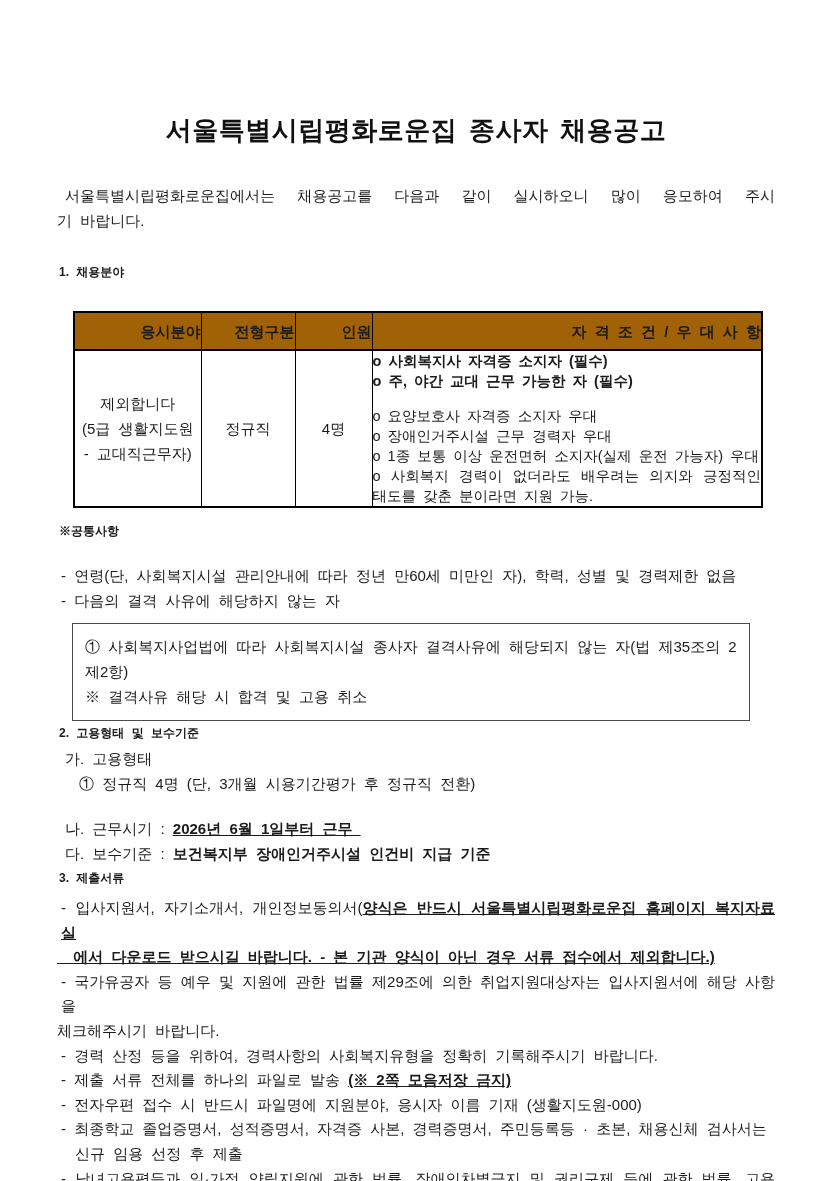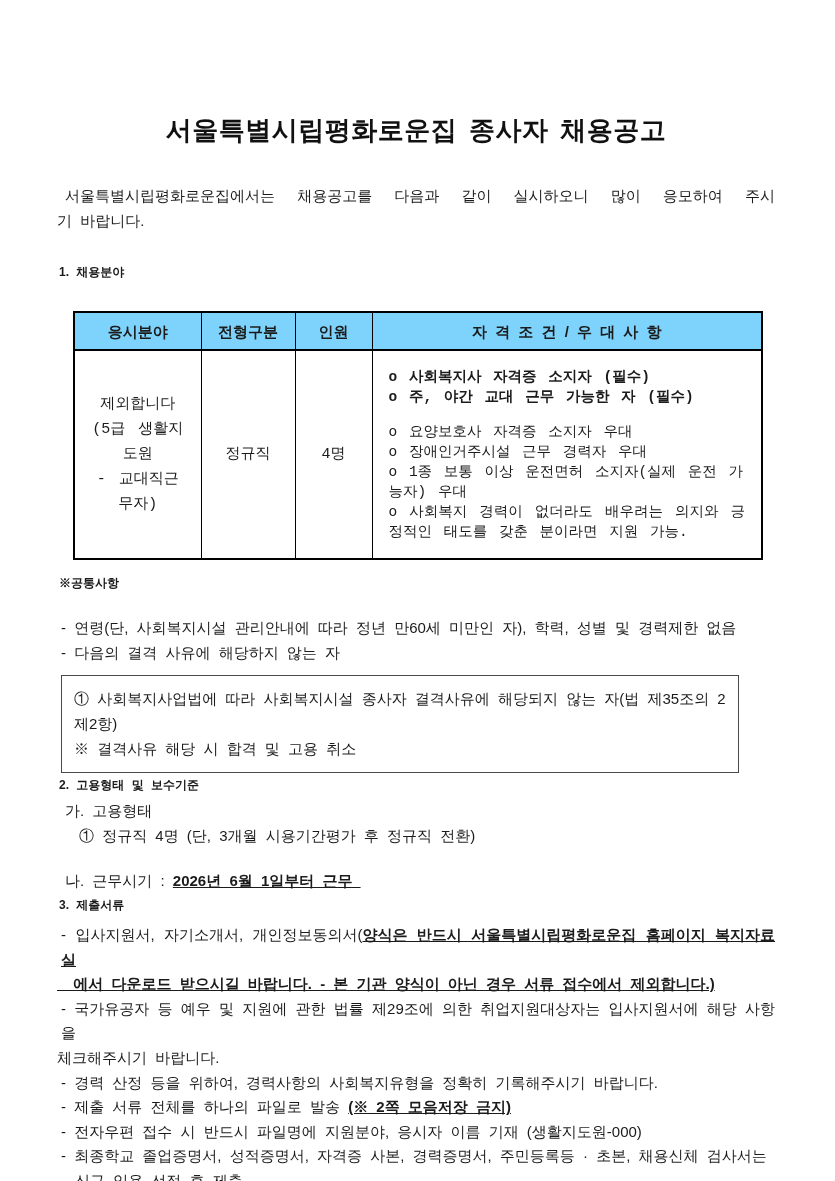--- a/index.html
+++ b/index.html
@@ -47,52 +47,51 @@
 
   
   table.recruit {
     border-collapse: collapse;
     width: 690px;
     margin: 26px 0 0 16px;
     table-layout: fixed;
     border: 2px solid #000;
   }
   table.recruit th {
-    background: #7dd3fc;
+    background: #a16207;
     font-weight: bold;
     font-size: 15px;
     height: 36px;
     border-bottom: 2px solid #000;
     border-left: 1px solid #000;
-    text-align: center;
+    text-align: right;
     padding: 0;
   }
   table.recruit th:first-child { border-left: none; }
   table.recruit td {
     border-left: 1px solid #000;
     vertical-align: middle;
-    padding: 16px;
+    padding: 0;
     font-size: 15px;
-    font-family: Liberation Mono, monospace;
   }
   table.recruit td:first-child { border-left: none; }
   td.c-pos { text-align: center; line-height: 25px; }
   td.c-mid { text-align: center; }
   td.c-qual { vertical-align: top; padding: 5px 6px 4px 8px; }
   .q-line { line-height: 20px; font-size: 14.5px; word-spacing: 3px; }
   .q-bold { font-weight: bold; }
   .q-gap { height: 15px; }
   .q-just { text-align: justify; }
 
   
   .common-items { margin-top: 19px; }
   .box {
     width: 678px;
     box-sizing: border-box;
-    margin: 10px 0 0 4px;
+    margin: 10px 0 0 15px;
     border: 1px solid #4a4a4a;
     padding: 10px 12px 11px 12px;
   }
   .b { font-weight: bold; }
   .bu { font-weight: bold; text-decoration: underline; }
   .gap20 { margin-top: 20px; }
   .s3 { margin-top: 5px; }
   .s3 .line { line-height: 24.6px; }
 </style>
 </head>
@@ -156,20 +155,23 @@
     <div class="line">① 사회복지사업법에 따라 사회복지시설 종사자 결격사유에 해당되지 않는 자(법 제35조의 2제2항)</div>
     <div class="line">※ 결격사유 해당 시 합격 및 고용 취소</div>
   </div>
 
   <div class="sec-heading sh2">2. 고용형태 및 보수기준</div>
   <div class="line ind8">가. 고용형태</div>
   <div class="line ind22">① 정규직 4명 (단, 3개월 시용기간평가 후 정규직 전환)</div>
   <div class="line ind8 gap20">
     <span>나. 근무시기 : </span><span class="bu">2026년 6월 1일부터 근무&nbsp;</span>
   </div>
+  <div class="line ind8">
+    <span>다. 보수기준 : </span><span class="b">보건복지부 장애인거주시설 인건비 지급 기준</span>
+  </div>
 
   <div class="sec-heading sh3">3. 제출서류</div>
   <div class="s3">
     <div class="line ind4 fill">
       <span>- 입사지원서, 자기소개서, 개인정보동의서(</span><span class="bu">양식은 반드시 서울특별시립평화로운집 홈페이지 복지자료실</span>
     </div>
     <div class="line">
       <span class="bu">&nbsp;&nbsp;에서 다운로드 받으시길 바랍니다. - 본 기관 양식이 아닌 경우 서류 접수에서 제외합니다.)</span>
     </div>
     <div class="line ind4 fill">- 국가유공자 등 예우 및 지원에 관한 법률 제29조에 의한 취업지원대상자는 입사지원서에 해당 사항을</div>

